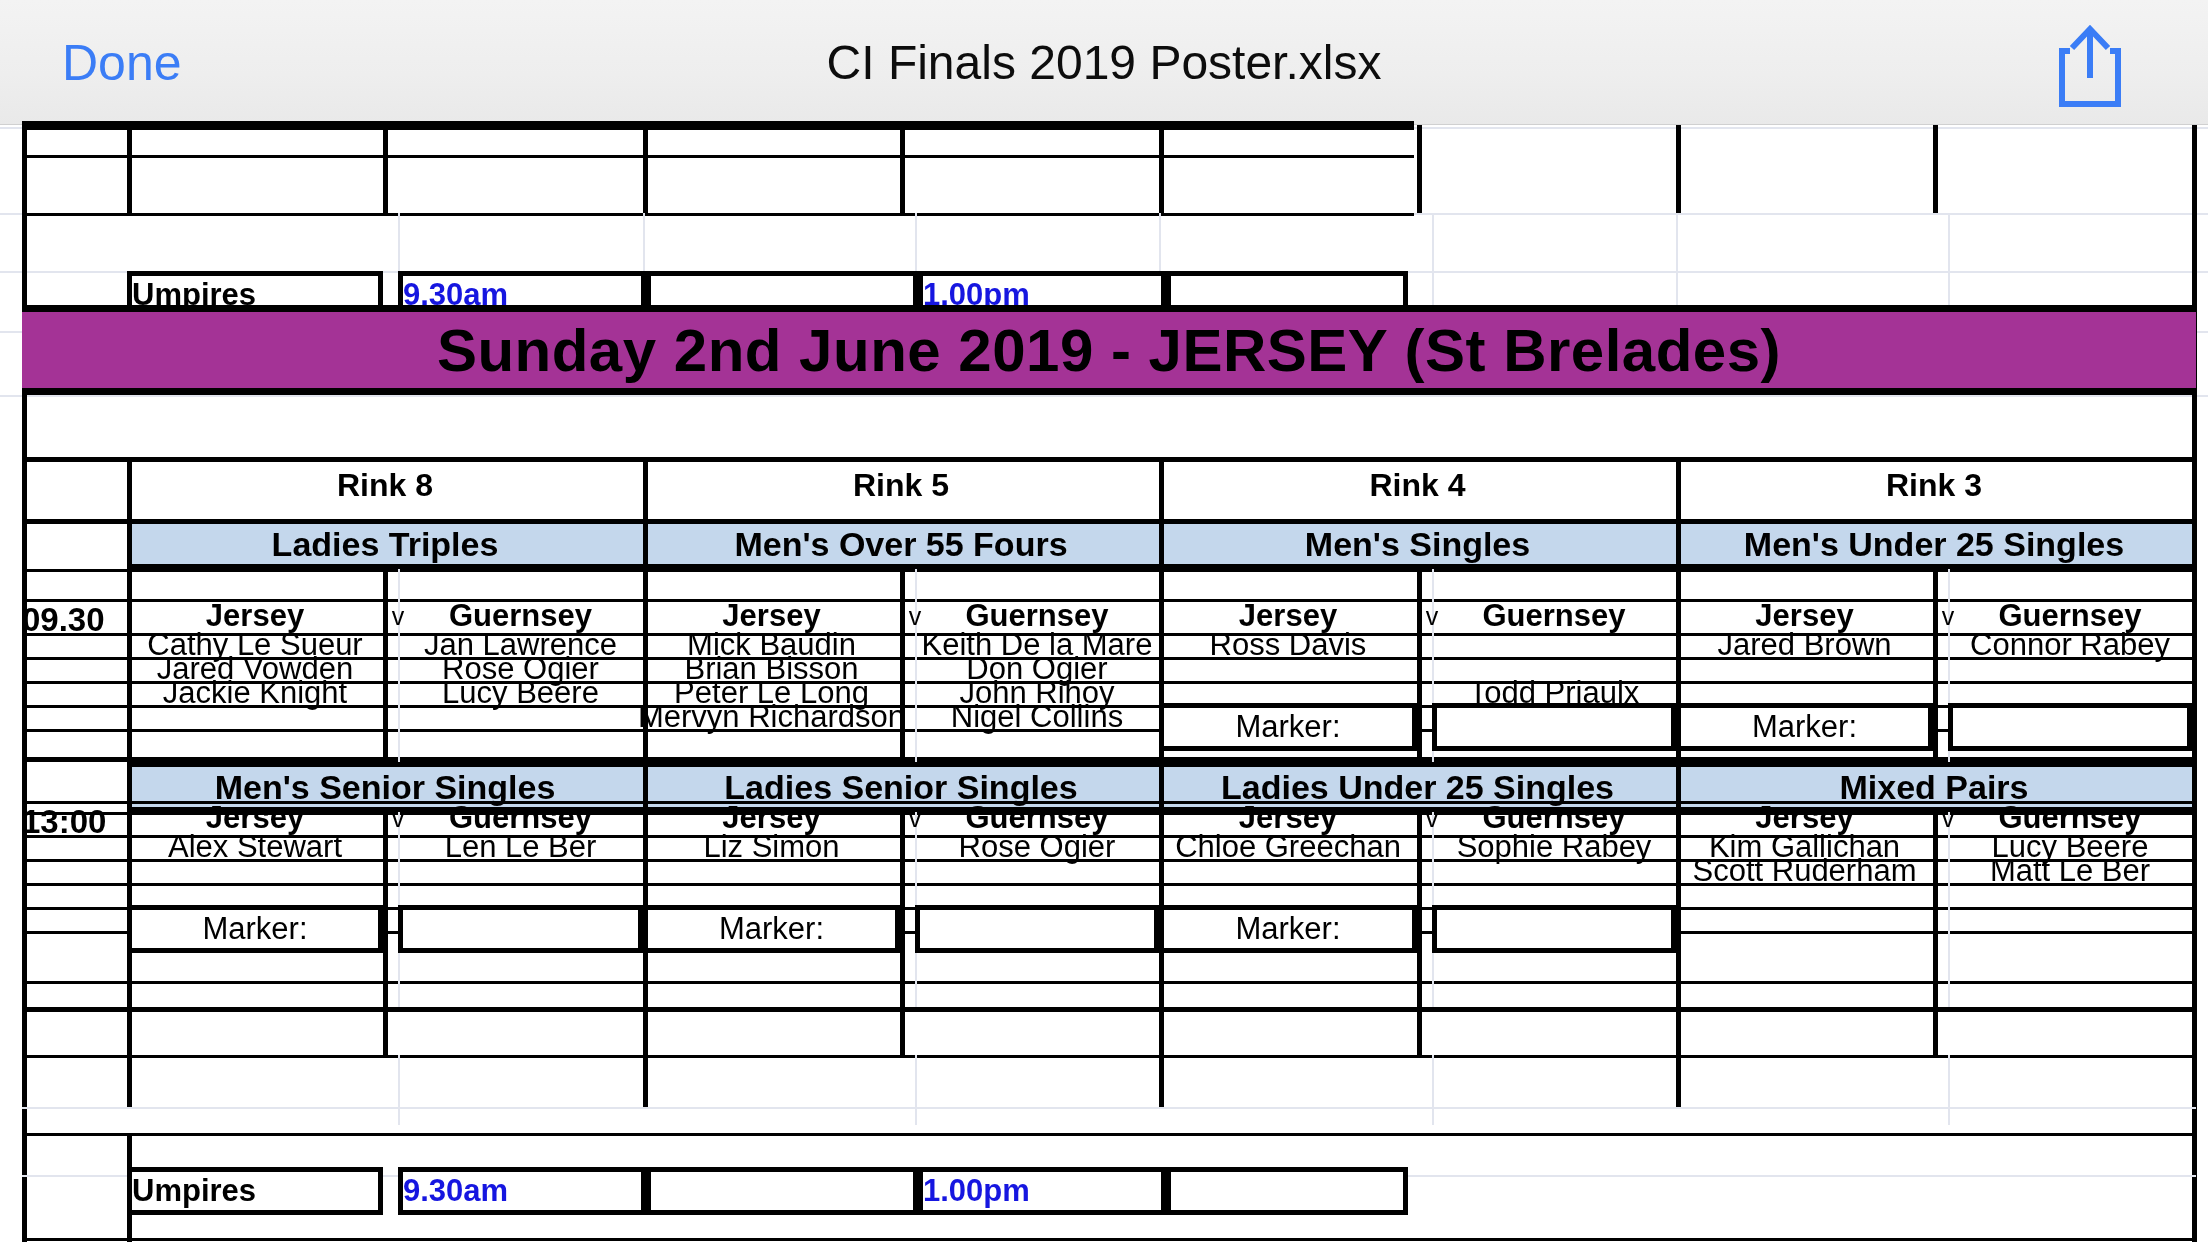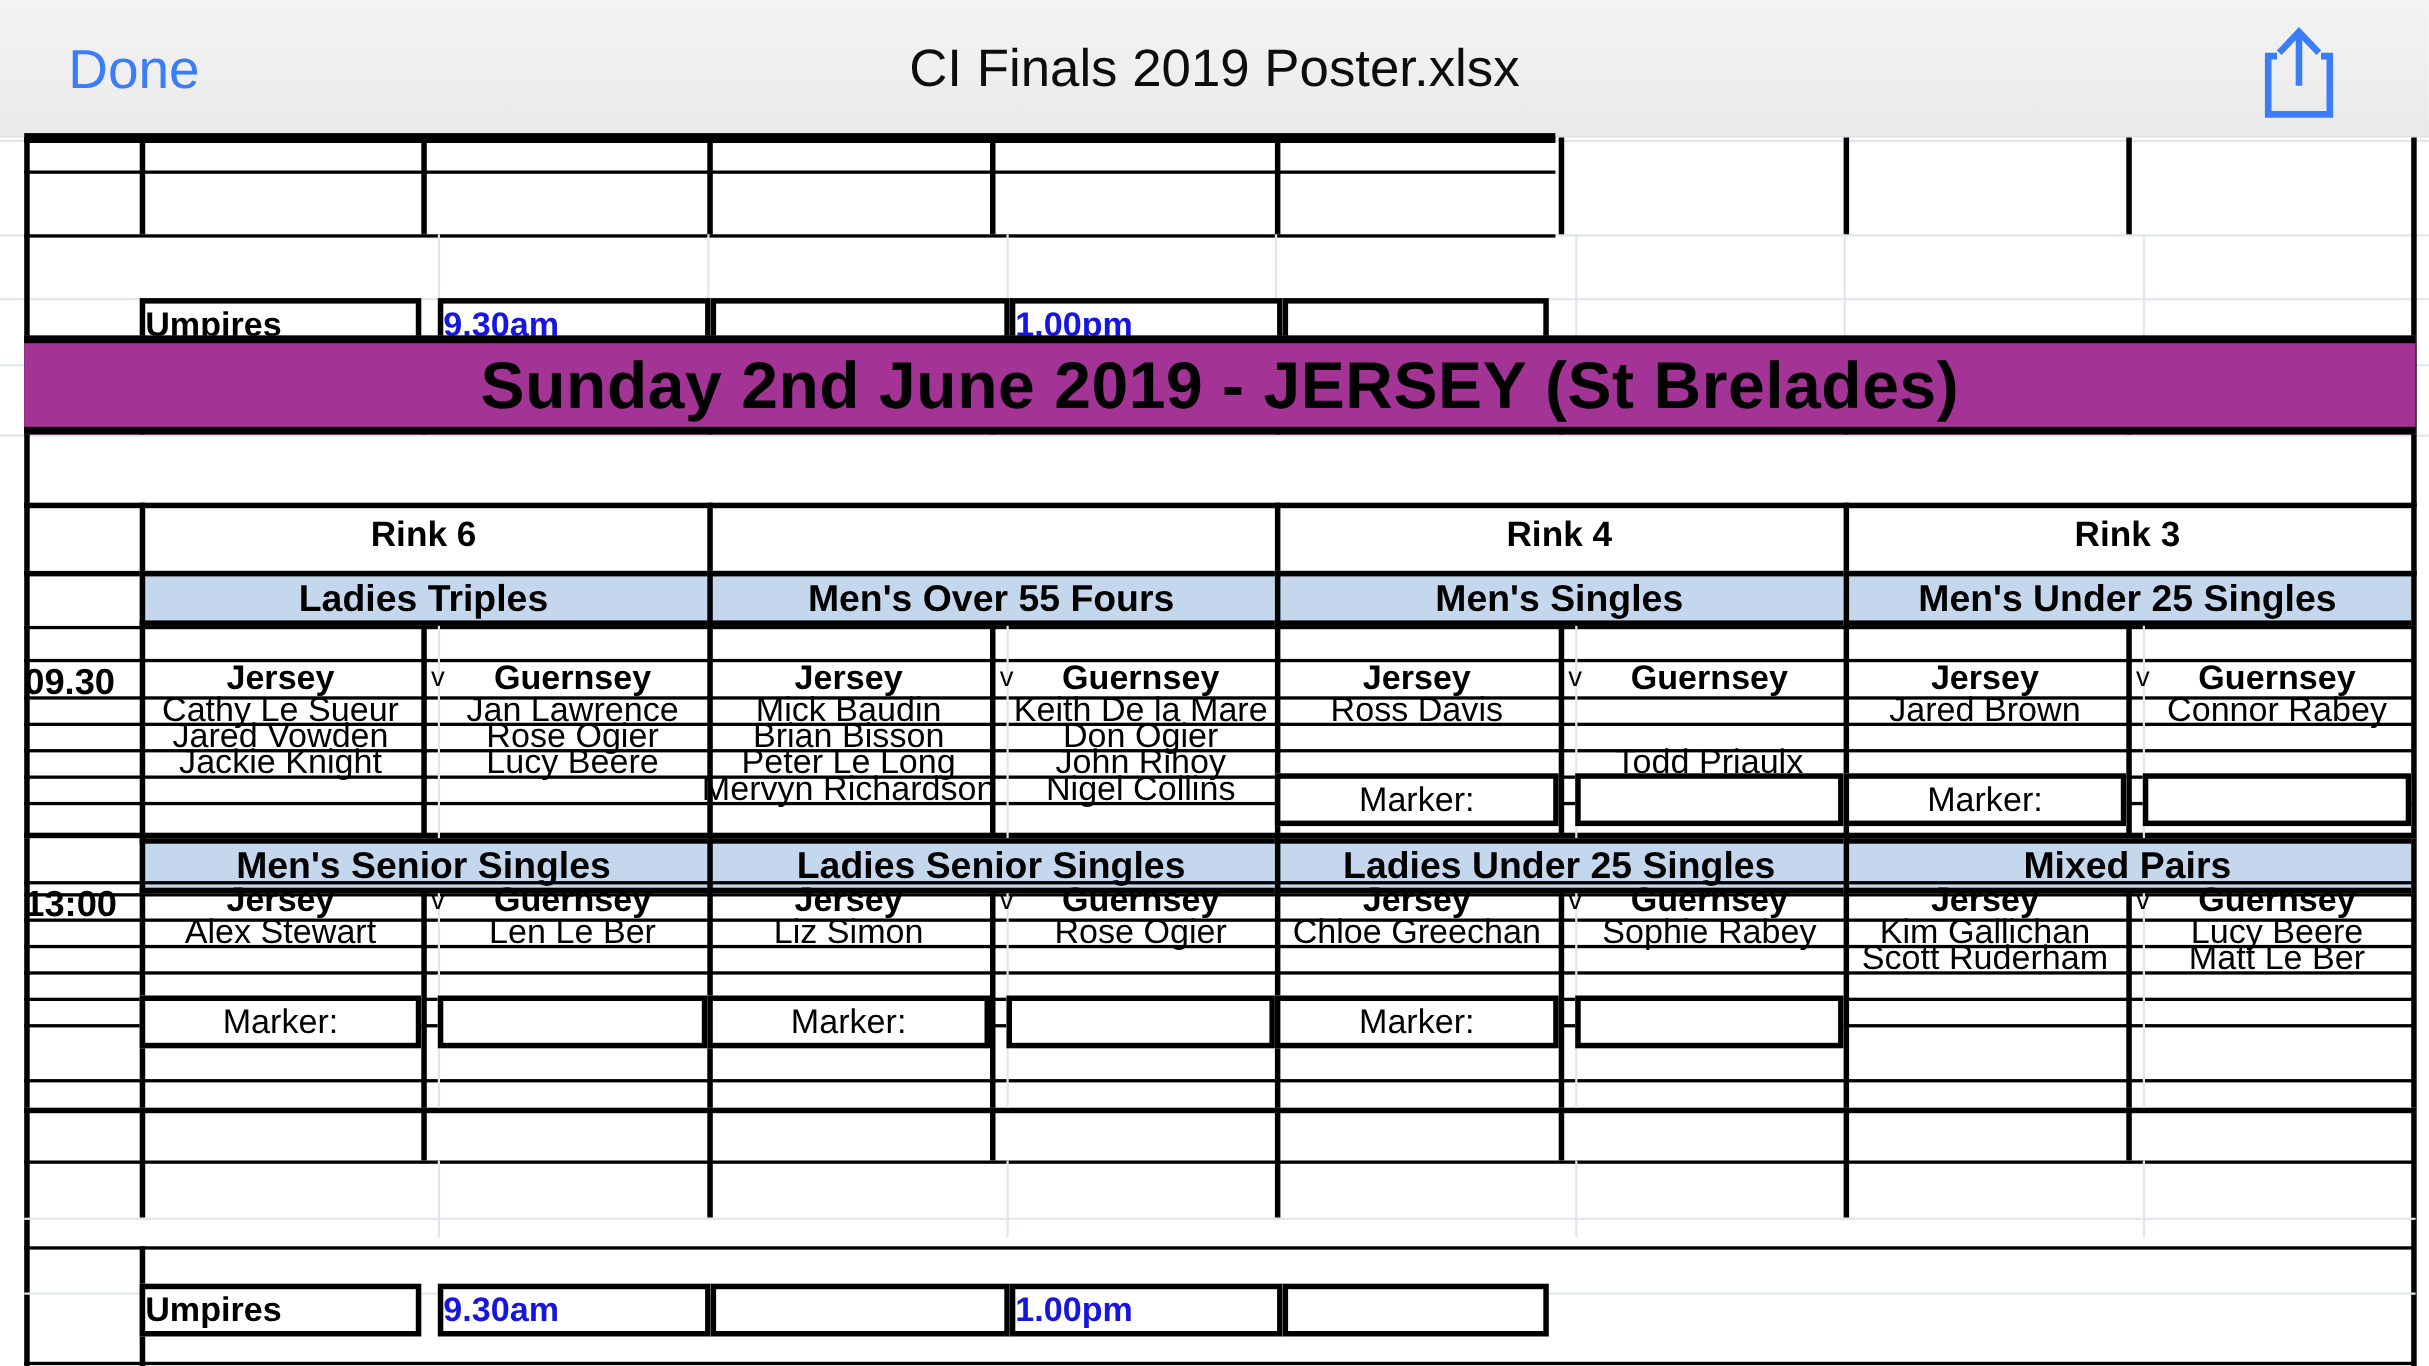--- a/index.html
+++ b/index.html
@@ -165,21 +165,22 @@
   <div class="boxed" style="left:1166px; top:146px; width:242px; height:48px;"></div>
 
   <div id="purple-banner" style="left:22px; top:180px; width:2174px; height:90px; top:180px;">
     <span class="ptext">Sunday 2nd June 2019 - JERSEY (St Brelades)</span>
   </div>
 
   <div class="rule-v" style="left:22px;  top:270px; height:66px;"></div>
   <div class="rule-v" style="left:2192px; top:270px; height:66px;"></div>
   <div class="rule-h" style="left:22px; top:332px; width:2174px;"></div>
 
-  <div class="rink-hdr" style="left:127px;  top:336px; width:516px; height:66px;">Rink 6</div>
+  <div class="rink-hdr" style="left:127px;  top:336px; width:516px; height:66px;">Rink 8</div>
+  <div class="rink-hdr" style="left:643px;  top:336px; width:516px; height:66px;">Rink 5</div>
   <div class="rink-hdr" style="left:1159px; top:336px; width:517px; height:66px;">Rink 4</div>
   <div class="rink-hdr" style="left:1676px; top:336px; width:516px; height:66px;">Rink 3</div>
 
   <div class="rule-h" style="left:22px; top:394px; width:2174px;"></div>
   <div class="rule-v" style="left:22px;   top:332px; height:66px;"></div>
   <div class="rule-v" style="left:127px;  top:332px; height:66px;"></div>
   <div class="rule-v" style="left:643px;  top:332px; height:66px;"></div>
   <div class="rule-v" style="left:1159px; top:332px; height:66px;"></div>
   <div class="rule-v" style="left:1676px; top:332px; height:66px;"></div>
   <div class="rule-v" style="left:2192px; top:332px; height:66px;"></div>

